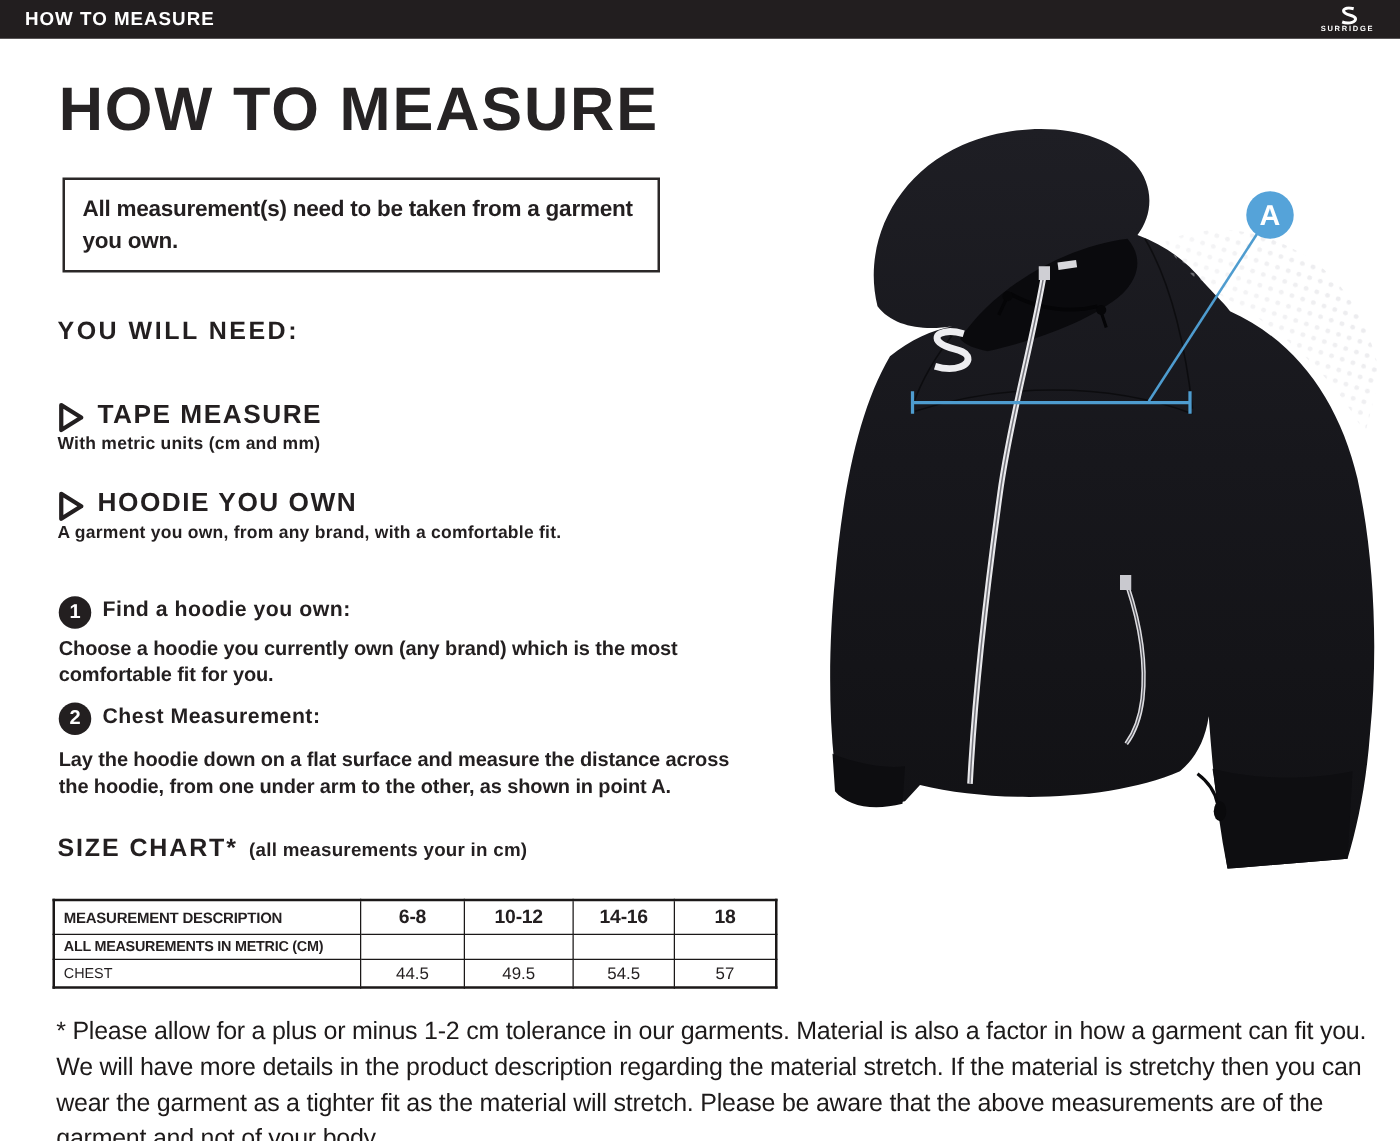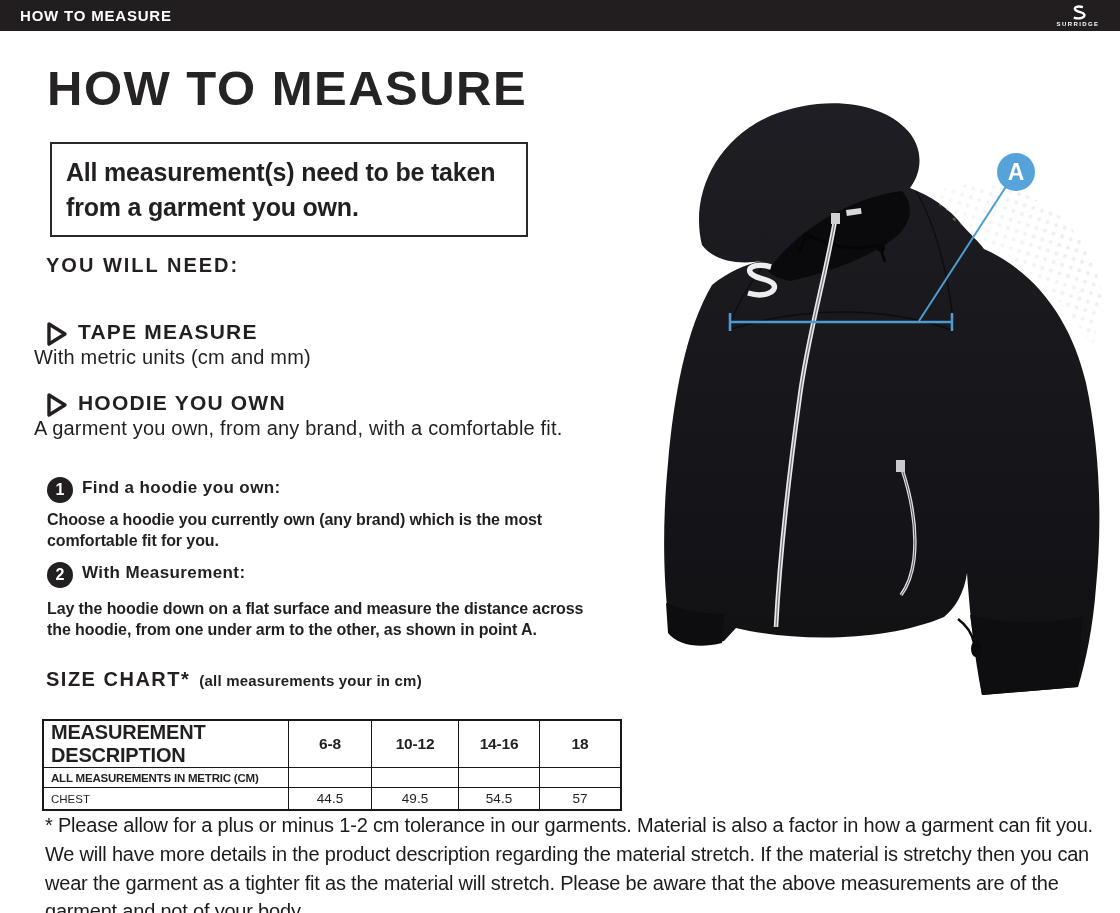--- a/index.html
+++ b/index.html
@@ -11,44 +11,44 @@
   .topbar{position:absolute;left:0;top:0;width:1120px;height:31px;background:#221e1f;}
   .topbar-title{position:absolute;left:20px;top:0;height:31px;line-height:31px;
     color:#ffffff;font-size:15px;font-weight:bold;letter-spacing:.8px;}
   .brand{position:absolute;right:10px;top:1px;width:64px;height:30px;
     display:flex;flex-direction:column;align-items:center;justify-content:center;}
   .brand-name{color:#fff;font-size:6px;font-weight:bold;letter-spacing:1.4px;margin-top:1px;}
   
   .h1{position:absolute;left:47px;top:64px;font-size:49px;line-height:1;
     font-weight:bold;letter-spacing:1.5px;color:#262324;}
   .notice{position:absolute;left:50px;top:142px;width:446px;border:2.5px solid #2b2828;
-    padding:11px 14px;font-size:25px;font-weight:bold;line-height:1.38;letter-spacing:-.2px;}
+    padding:11px 14px;font-size:18px;font-weight:bold;line-height:1.38;letter-spacing:-.2px;}
   .ywn-heading{position:absolute;left:46px;top:254px;font-size:20px;font-weight:bold;letter-spacing:2px;}
   .need-item .tri{position:absolute;left:46px;width:22px;height:26px;}
   .need-label{position:absolute;left:78px;font-size:21px;font-weight:bold;letter-spacing:1.2px;}
-  .need-desc{position:absolute;left:34px;font-size:20px;font-weight:normal;letter-spacing:.2px;}
+  .need-desc{position:absolute;left:46px;font-size:14px;font-weight:bold;letter-spacing:.2px;}
   .step-badge{position:absolute;left:47px;width:26px;height:26px;border-radius:50%;
     background:#231f20;color:#fff;font-size:16px;font-weight:bold;
     display:flex;align-items:center;justify-content:center;}
   .step-title{position:absolute;left:82px;font-size:17px;font-weight:bold;letter-spacing:.4px;}
   .step-desc{position:absolute;left:47px;font-size:16px;font-weight:bold;line-height:1.33;letter-spacing:-.1px;}
   .sc-heading{position:absolute;left:46px;top:668px;}
   .sc-heading .big{font-size:20px;font-weight:bold;letter-spacing:1.5px;}
   .sc-heading .small{font-size:15px;font-weight:bold;margin-left:9px;letter-spacing:.2px;}
   
   table.size{position:absolute;left:42px;top:719px;border-collapse:collapse;
     border:2px solid #1b1818;table-layout:fixed;}
   table.size td,table.size th{border:1.6px solid #1b1818;padding:0 7px;vertical-align:middle;}
   .c0{width:230px;text-align:left;}
   .c1{width:68px;text-align:center;}
   .c2{width:72px;text-align:center;}
   .c3{width:66px;text-align:center;}
   .c4{width:66px;text-align:center;}
   tr.hdr th{height:26px;font-size:15.5px;letter-spacing:-.2px;}
-  tr.hdr th.c0{font-size:20px;}
+  tr.hdr th.c0{font-size:12px;}
   tr.metric td{height:19px;font-size:11.5px;font-weight:bold;letter-spacing:-.2px;}
   tr.vals td{height:21px;font-size:11.5px;}
   tr.vals td.num{font-size:13.5px;}
   
   .footnote{position:absolute;left:45px;top:811px;width:1070px;font-size:20px;
     line-height:1.44;letter-spacing:-.2px;color:#1d1a1a;}
   
   .diagram{position:absolute;left:640px;top:95px;width:480px;height:600px;}
 </style>
 </head>
@@ -87,21 +87,21 @@
 </div>
 
 <div>
   <div class="step-badge" style="top:477px">1</div>
   <div class="step-title" style="top:478px">Find a hoodie you own:</div>
   <div class="step-desc" style="top:509px;width:560px">Choose a hoodie you currently own (any brand) which is the most comfortable fit for you.</div>
 </div>
 
 <div>
   <div class="step-badge" style="top:562px">2</div>
-  <div class="step-title" style="top:563px">With Measurement:</div>
+  <div class="step-title" style="top:563px">Chest Measurement:</div>
   <div class="step-desc" style="top:598px;width:560px">Lay the hoodie down on a flat surface and measure the distance across the hoodie, from one under arm to the other, as shown in point A.</div>
 </div>
 
 <div class="sc-heading">
   <span class="big">SIZE CHART*</span><span class="small">(all measurements your in cm)</span>
 </div>
 
 <table class="size">
   <tbody>
       <tr class="hdr">

